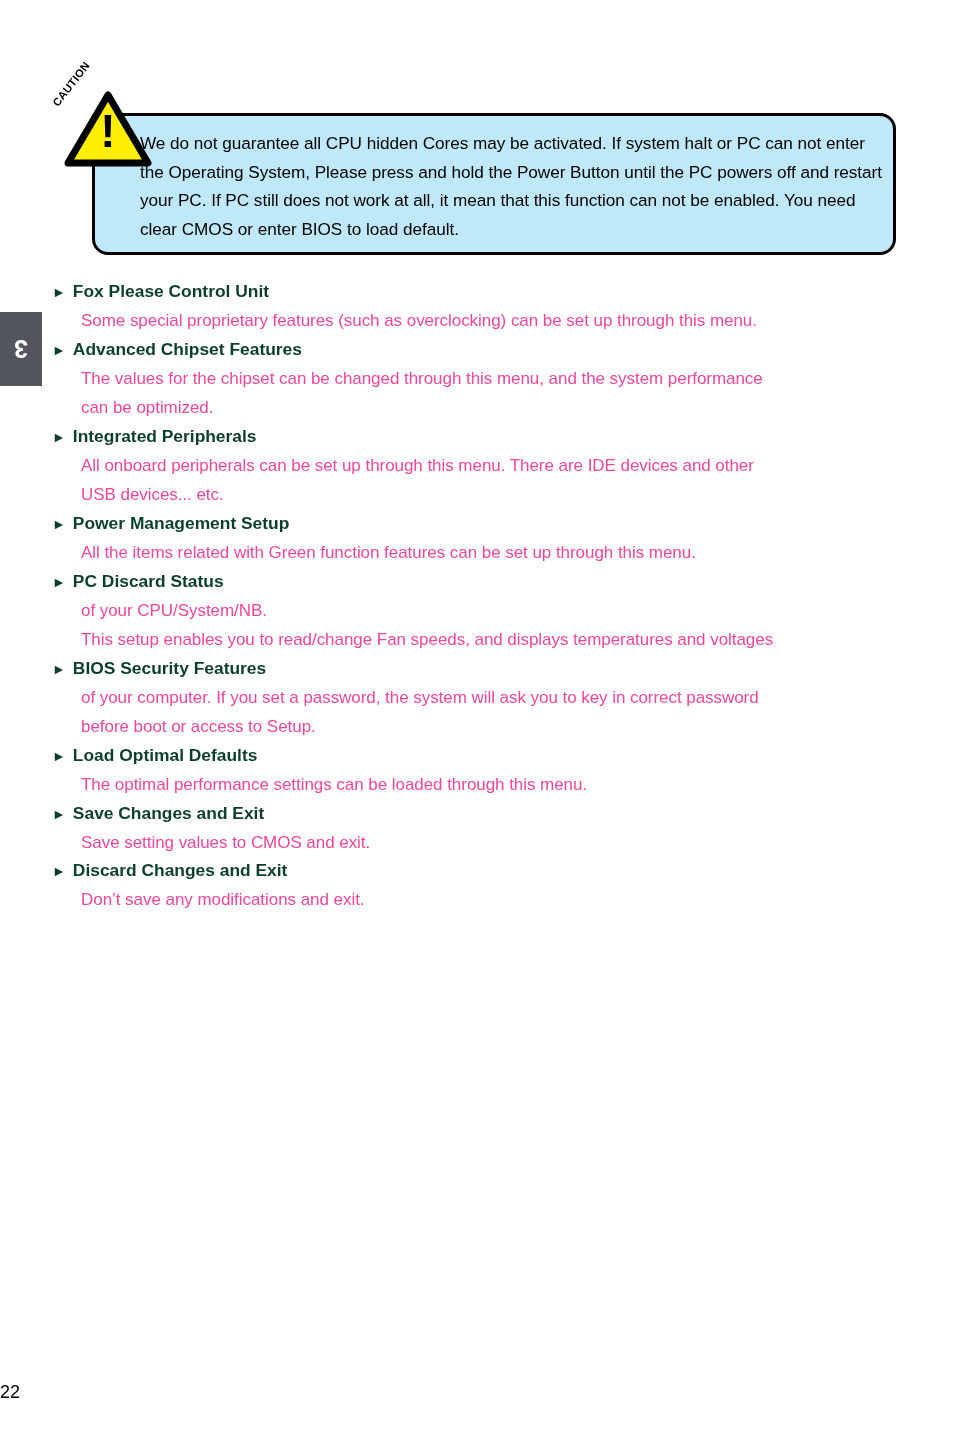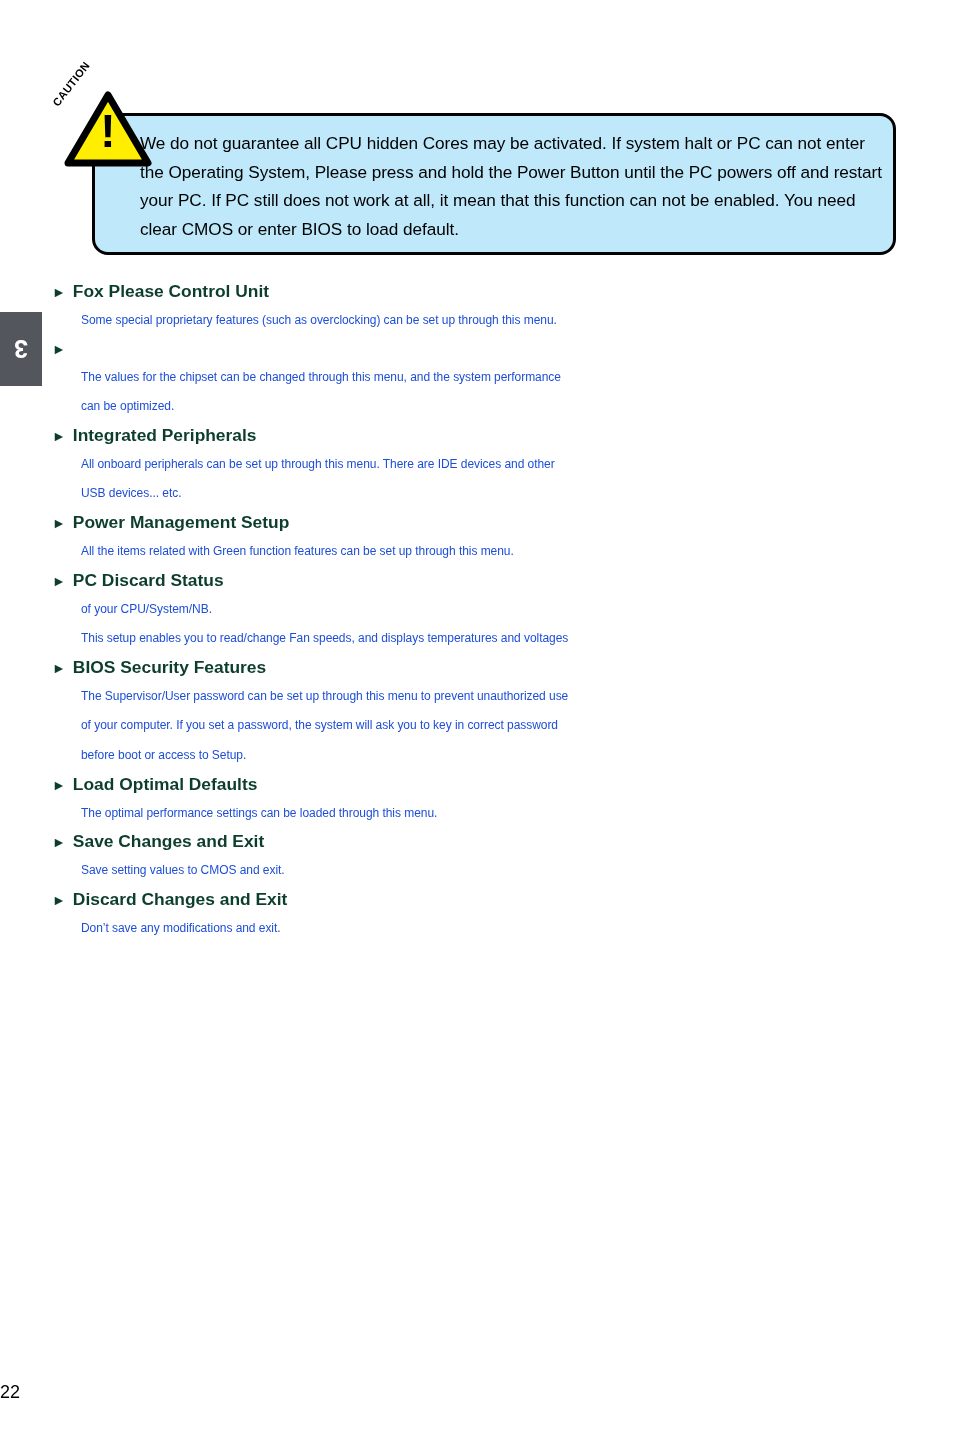--- a/index.html
+++ b/index.html
@@ -110,22 +110,22 @@
     white-space: nowrap;
   }
   .bullet {
     color: #0d3e2c;
     font-size: 14px;
     line-height: 27px;
     margin-right: 7px;
     flex: 0 0 auto;
   }
   .entry-desc {
-    color: #1d4ed8;
-    font-size: 12px;
+    color: #ec4899;
+    font-size: 17px;
     line-height: 29.6px;
     padding-left: 29px;
     letter-spacing: -0.05px;
   }
   .entry-desc .ln { display: block; }
 
   
   #page-number {
     position: absolute;
     left: 0;
@@ -160,20 +160,21 @@
         <span class="bullet">►</span>
         <span>Fox Please Control Unit</span>
       </div>
       <div class="entry-desc">
         <span class="ln">Some special proprietary features (such as overclocking) can be set up through this menu.</span>
       </div>
     </div>
     <div class="entry">
       <div class="entry-head">
         <span class="bullet">►</span>
+        <span>Advanced Chipset Features</span>
       </div>
       <div class="entry-desc">
         <span class="ln">The values for the chipset can be changed through this menu, and the system performance</span>
         <span class="ln">can be optimized.</span>
       </div>
     </div>
     <div class="entry">
       <div class="entry-head">
         <span class="bullet">►</span>
         <span>Integrated Peripherals</span>
@@ -201,21 +202,20 @@
         <span class="ln">of your CPU/System/NB.</span>
         <span class="ln">This setup enables you to read/change Fan speeds, and displays temperatures and voltages</span>
       </div>
     </div>
     <div class="entry">
       <div class="entry-head">
         <span class="bullet">►</span>
         <span>BIOS Security Features</span>
       </div>
       <div class="entry-desc">
-        <span class="ln">The Supervisor/User password can be set up through this menu to prevent unauthorized use</span>
         <span class="ln">of your computer. If you set a password, the system will ask you to key in correct password</span>
         <span class="ln">before boot or access to Setup.</span>
       </div>
     </div>
     <div class="entry">
       <div class="entry-head">
         <span class="bullet">►</span>
         <span>Load Optimal Defaults</span>
       </div>
       <div class="entry-desc">

